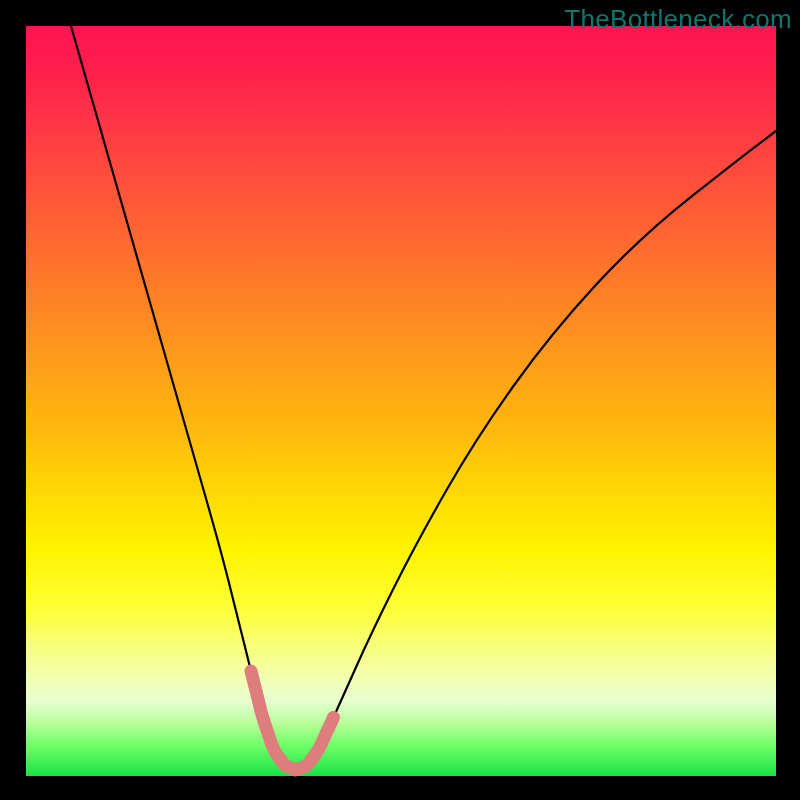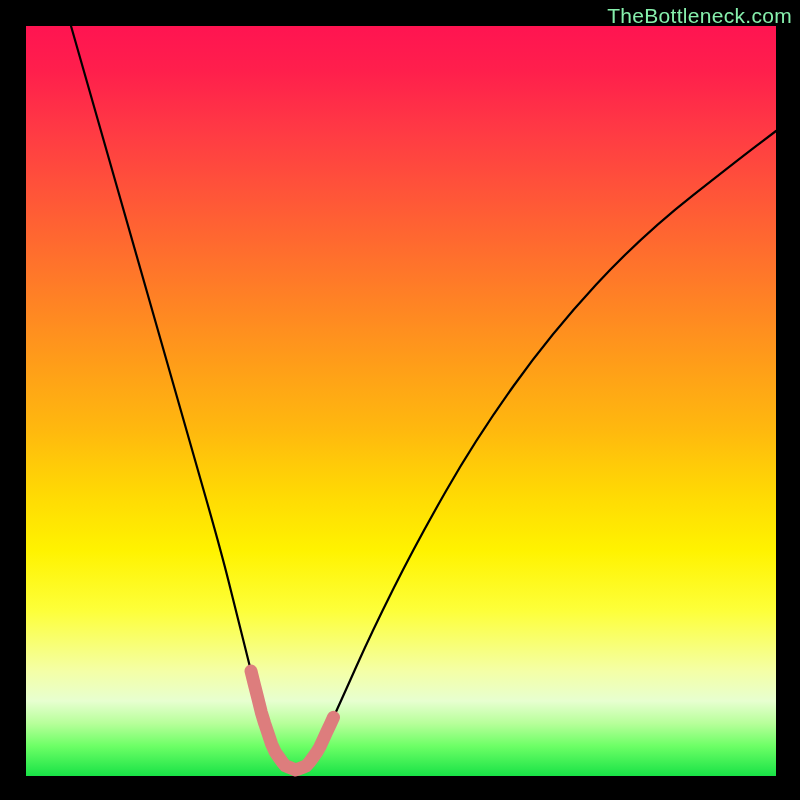--- a/index.html
+++ b/index.html
@@ -39,22 +39,22 @@
       #e7ffd0 90%,
       #b7ff9a 93%,
       #6dff66 96%,
       #18e246 100%
     );
   }
   .watermark {
     position: absolute;
     top: 4px;
     right: 8px;
-    color: #86efac;
-    font-size: 21px;
+    color: #0f766e;
+    font-size: 26px;
     letter-spacing: 0.3px;
     font-weight: 500;
   }
   svg.curve {
     position: absolute;
     inset: 0;
     width: 100%;
     height: 100%;
     overflow: visible;
   }

